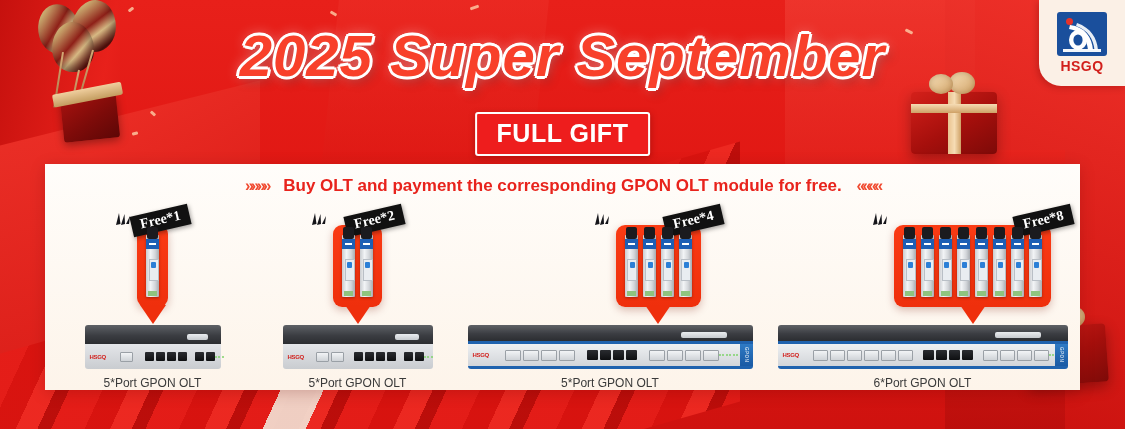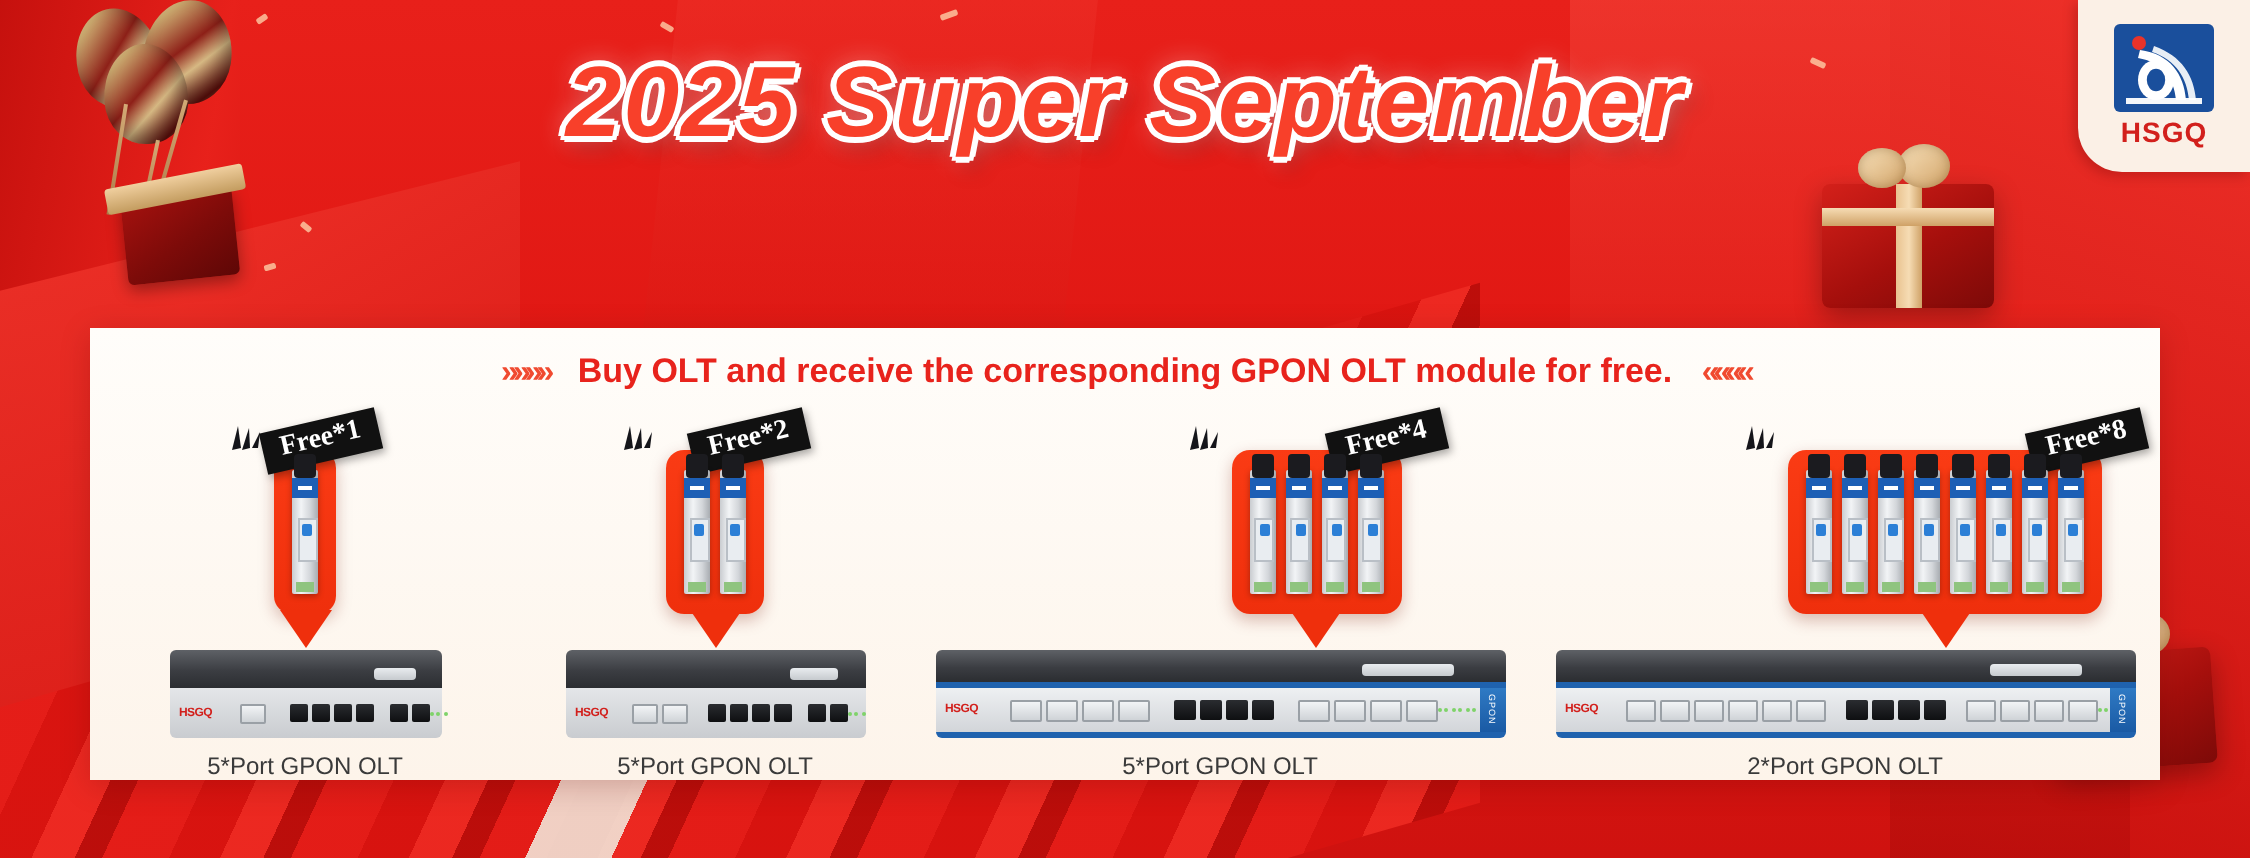--- a/index.html
+++ b/index.html
@@ -50,21 +50,21 @@
   
   .giftR{position:absolute;background:linear-gradient(150deg,#d4201a 0%,#a50f0c 55%,#7d0a08 100%);
     border-radius:4px;box-shadow:0 5px 14px rgba(0,0,0,.3);}
   .ribbonV{position:absolute;background:linear-gradient(90deg,#e9c28f,#f6dcb4,#cfa166);}
   .ribbonH{position:absolute;background:linear-gradient(180deg,#f6dcb4,#cfa166);}
   .bow{position:absolute;border-radius:50%;
     background:linear-gradient(140deg,#f8e2bc,#d2a469);box-shadow:inset 0 0 6px rgba(120,80,30,.45);}
 
   
   .title{position:absolute;left:0;right:0;top:22px;text-align:center;
-    font-size:50px;font-weight:bold;font-style:italic;letter-spacing:1px;
+    font-size:58px;font-weight:bold;font-style:italic;letter-spacing:1px;
     color:#f8402a;
     text-shadow:
       -2px -2px 0 #fff, 2px -2px 0 #fff, -2px 2px 0 #fff, 2px 2px 0 #fff,
       -3px 0 0 #fff, 3px 0 0 #fff, 0 -3px 0 #fff, 0 3px 0 #fff,
       0 0 14px rgba(255,255,255,.55), 4px 6px 10px rgba(110,0,0,.45);}
   .gift-badge{position:absolute;left:50%;top:112px;transform:translateX(-50%);
     border:2px solid #ffffff;background:#ee1d1d;border-radius:3px;
     padding:5px 20px 6px;color:#fff;font-size:25px;font-weight:bold;letter-spacing:.5px;
     box-shadow:0 2px 6px rgba(100,0,0,.35);}
 
@@ -176,39 +176,40 @@
   <div class="ribbonH" style="right:128px;top:104px;width:86px;height:9px;"></div>
   <div class="bow" style="right:150px;top:72px;width:26px;height:22px;"></div>
   <div class="bow" style="right:172px;top:74px;width:24px;height:20px;"></div>
 
   <div class="giftR" style="right:18px;top:326px;width:80px;height:58px;transform:rotate(-4deg);"></div>
   <div class="ribbonV" style="right:52px;top:326px;width:12px;height:58px;transform:rotate(-4deg);"></div>
   <div class="bow" style="right:40px;top:306px;width:26px;height:22px;"></div>
   <div class="bow" style="right:62px;top:308px;width:24px;height:20px;"></div>
 
   <div class="title">2025 Super September</div>
+  <div class="gift-badge">FULL GIFT</div>
 
   <div class="logo-wrap">
     <div class="logo-sq">
       <div class="logo-dot"></div>
       <svg width="50" height="44" viewBox="0 0 50 44">
         <path d="M13 13 C28 15 35 25 36 38 L31 38 C30 27 24 19 12 17 Z" fill="#ffffff"></path>
         <path d="M20 11 C34 16 40 26 41 38 L37.5 38 C36.5 27 31 18 19 14 Z" fill="#ffffff" opacity=".9"></path>
         <ellipse cx="21" cy="28" rx="9" ry="10" fill="#ffffff"></ellipse>
         <ellipse cx="21" cy="28" rx="4.6" ry="5.6" fill="#1a4f9c"></ellipse>
         <rect x="6" y="37" width="38" height="3" fill="#ffffff" opacity=".95"></rect>
       </svg>
     </div>
     <div class="logo-txt">HSGQ</div>
   </div>
 
   <div class="panel">
     <div class="panel-head">
       <span class="chev">»»»»</span>
-      <span style="margin:0 10px;">Buy OLT and receive the corresponding GPON OLT module for free.</span>
+      <span style="margin:0 10px;">Buy OLT and payment the corresponding GPON OLT module for free.</span>
       <span class="chev">««««</span>
     </div>
 
     <div class="products">
 
       <div class="product p1">
         <div class="bubble">
           <svg class="sparkle" viewBox="0 0 22 18">
             <path d="M5 14 L8 2 L9.5 13 Z" fill="#15151a"></path>
             <path d="M10 14 L13.5 3 L14 13 Z" fill="#15151a"></path>
@@ -456,20 +457,20 @@
                 <div class="led"></div>
                 <div class="led"></div>
               <div class="led"></div>
                 <div class="led"></div>
             </div>
             <div class="bluetab">
                 <span>GPON</span>
               </div>
           </div>
         </div>
-        <div class="caption">2*Port GPON OLT</div>
+        <div class="caption">6*Port GPON OLT</div>
       </div>
 
     </div>
   </div>
 
 
 </div>
 
 </body></html>

